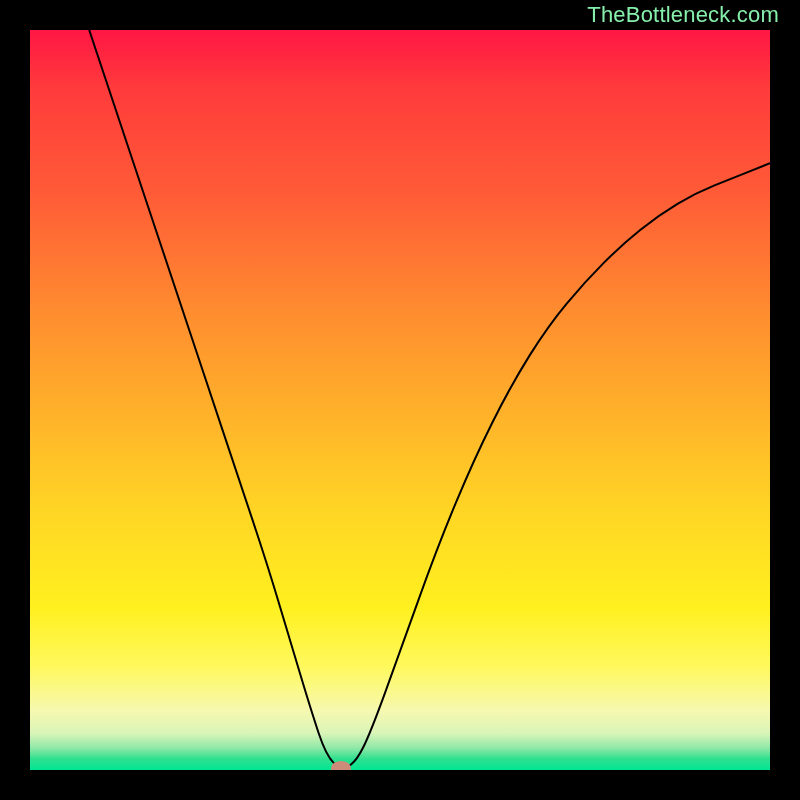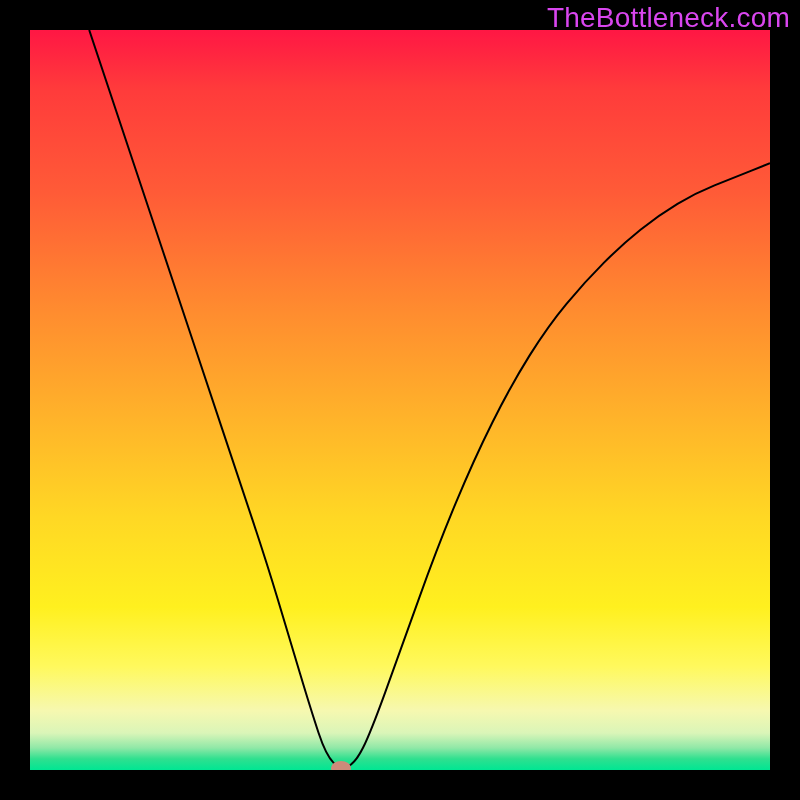--- a/index.html
+++ b/index.html
@@ -13,23 +13,23 @@
   }
   .frame {
     width: 800px;
     height: 800px;
     background: #000;
     position: relative;
   }
   .watermark {
     position: absolute;
     top: 2px;
-    right: 10px;
-    color: #d946ef;
-    font-size: 28px;
+    right: 21px;
+    color: #86efac;
+    font-size: 22px;
     font-weight: 500;
     letter-spacing: 0.2px;
     z-index: 10;
   }
   .plot {
     position: absolute;
     left: 30px;
     top: 30px;
     width: 740px;
     height: 740px;

